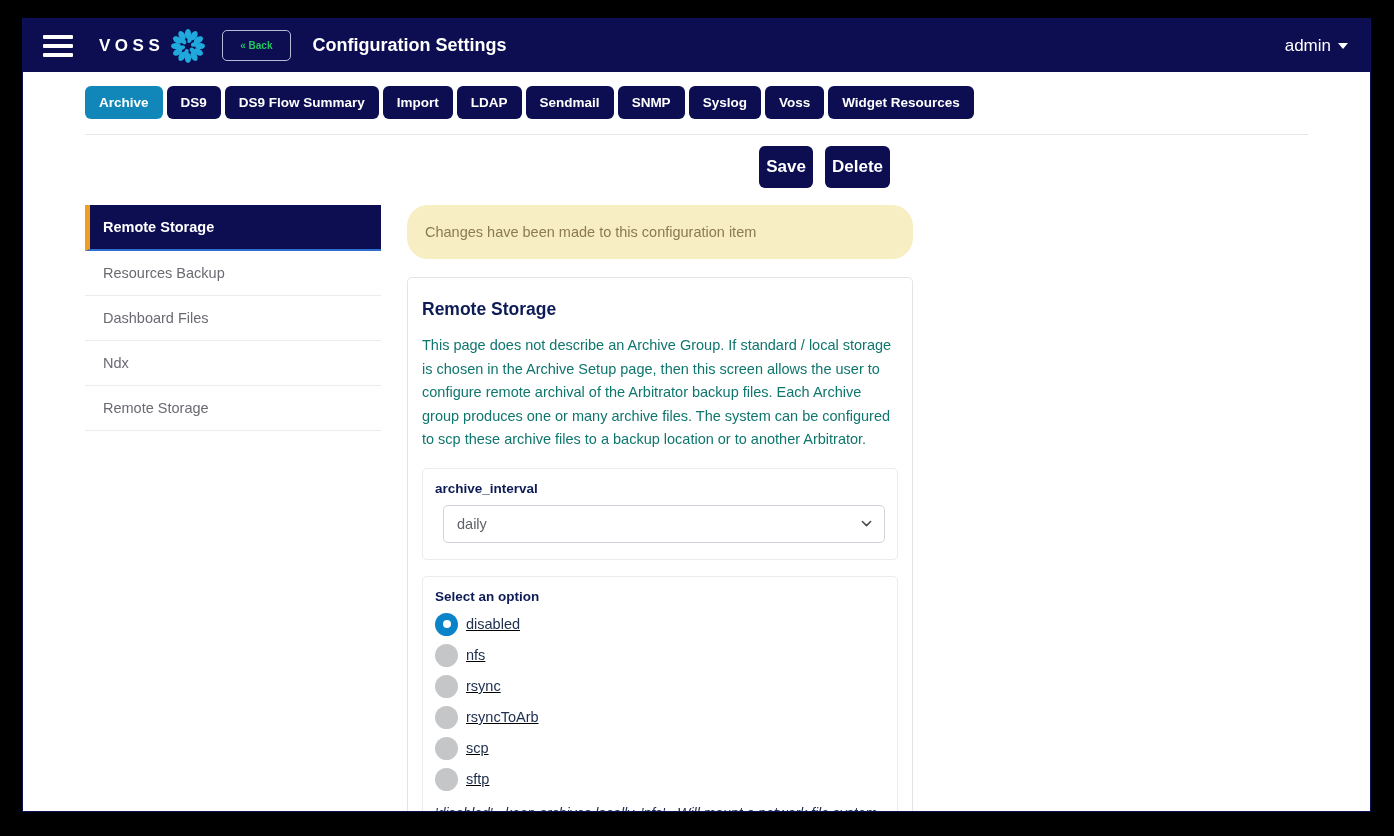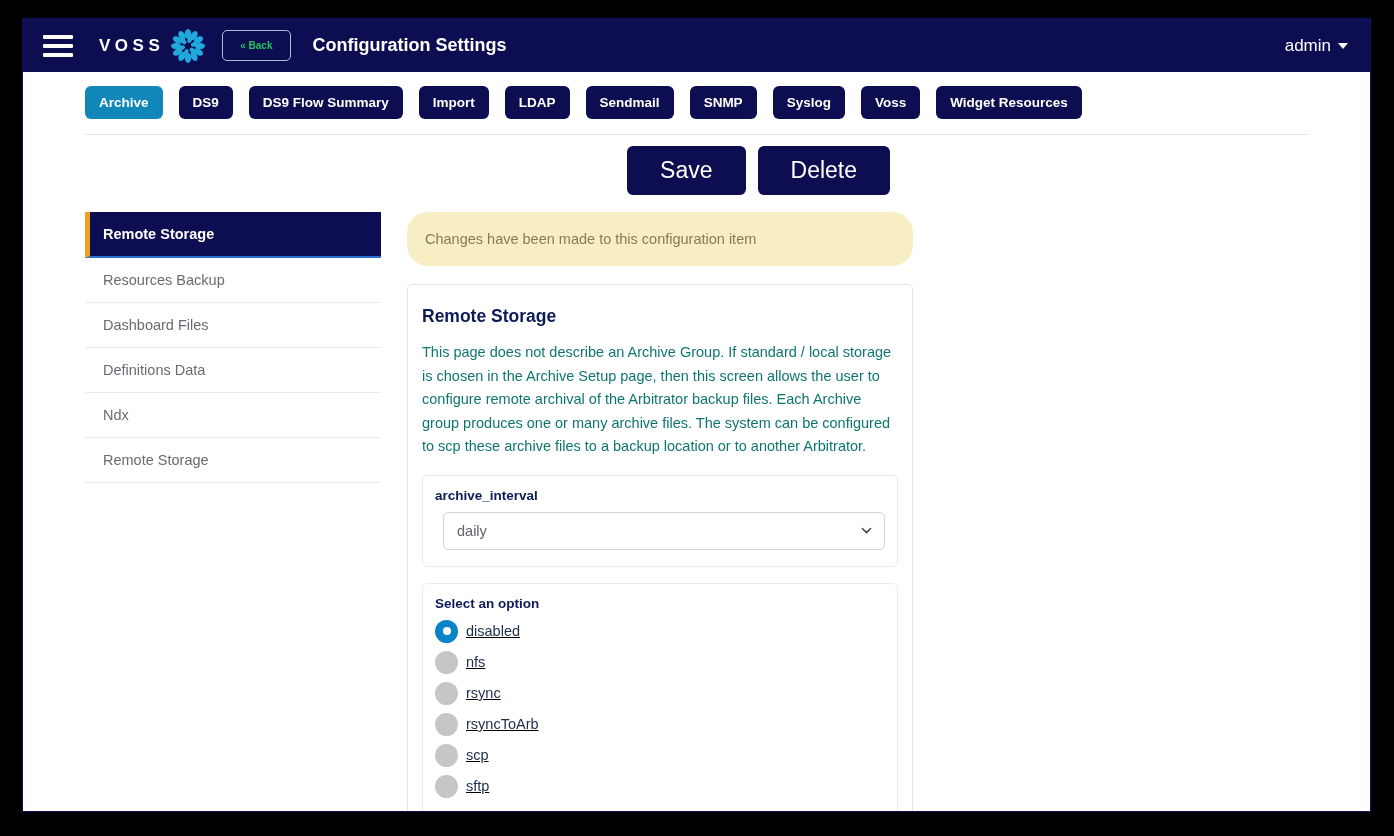--- a/index.html
+++ b/index.html
@@ -94,21 +94,21 @@
     width: 0; height: 0;
     border-left: 5px solid transparent;
     border-right: 5px solid transparent;
     border-top: 6px solid #ffffff;
   }
 
   
   .tabs-row {
     padding: 14px 0 0 62px;
     display: flex;
-    gap: 16px;
+    gap: 4px;
     flex-wrap: wrap;
   }
   .tab {
     background: #0d0d52;
     color: #ffffff;
     border: none;
     border-radius: 6px;
     font-size: 13.5px;
     font-weight: 700;
     padding: 9px 14px;
@@ -129,24 +129,25 @@
     display: flex;
     justify-content: flex-end;
     gap: 12px;
     padding: 11px 480px 0 0;
   }
   .act-btn {
     background: #0d0d52;
     color: #ffffff;
     border: none;
     border-radius: 6px;
-    font-size: 23px;
-    padding: 11px 33px;
+    font-size: 17px;
+    padding: 11px 7px;
     cursor: pointer;
     font-family: "Liberation Sans", sans-serif;
+    font-weight: bold;
   }
 
   
   .body-area {
     display: flex;
     padding: 17px 0 0 62px;
     gap: 26px;
   }
 
   .sidebar { width: 296px; flex: none; }
@@ -379,23 +380,20 @@
       <div class="side-item active">
         <span>Remote Storage</span>
       </div>
       <div class="side-item">
         <span>Resources Backup</span>
       </div>
       <div class="side-item">
         <span>Dashboard Files</span>
       </div>
       <div class="side-item">
-        <span>Definitions Data</span>
-      </div>
-      <div class="side-item">
         <span>Ndx</span>
       </div>
       <div class="side-item">
         <span>Remote Storage</span>
       </div>
     </div>
 
     <div class="content">
 
       <div class="alert">Changes have been made to this configuration item</div>

